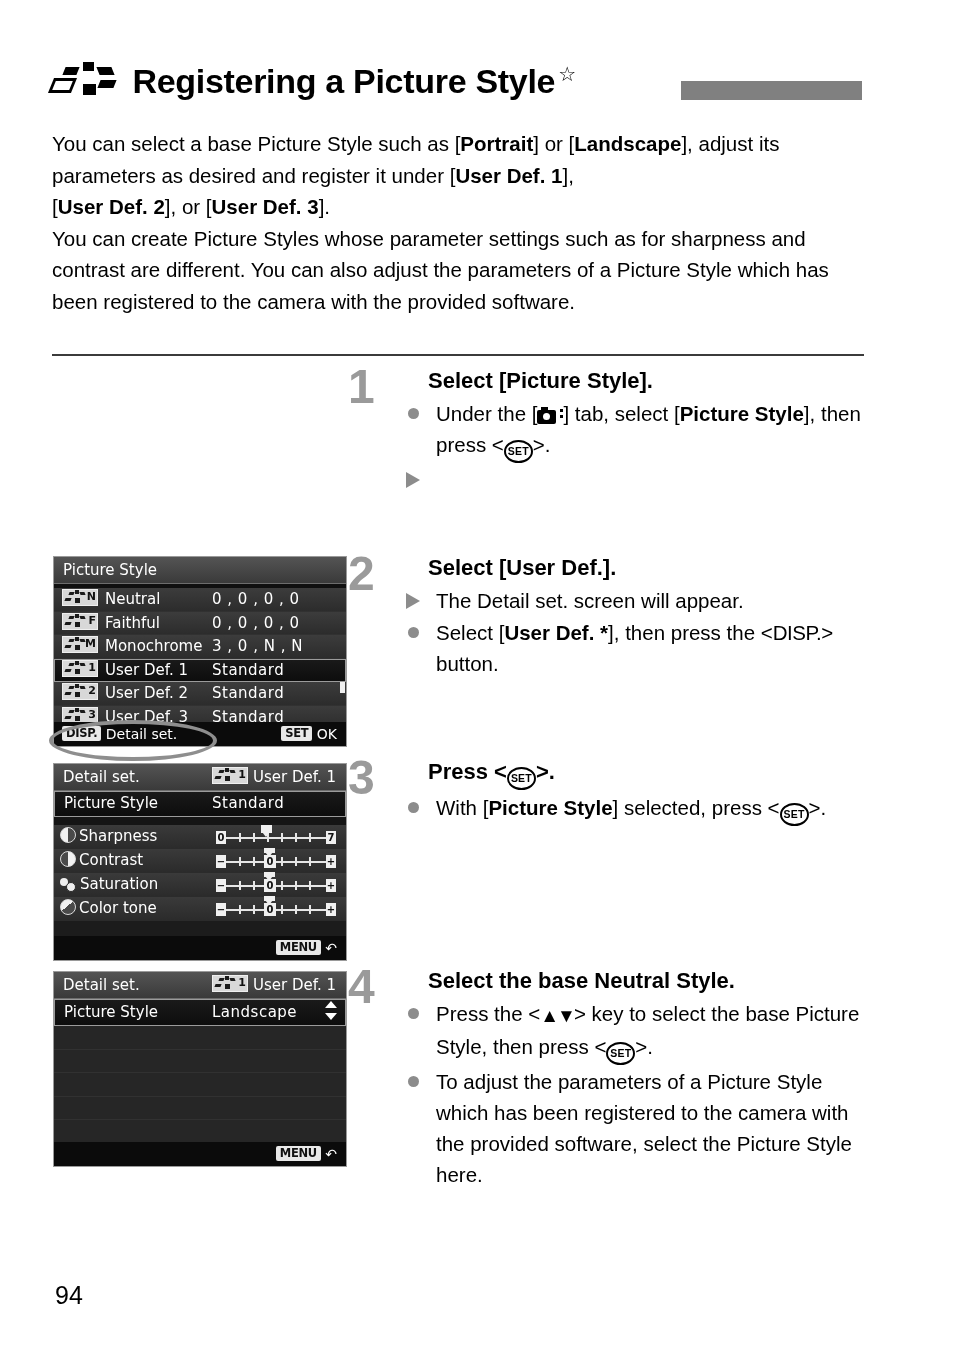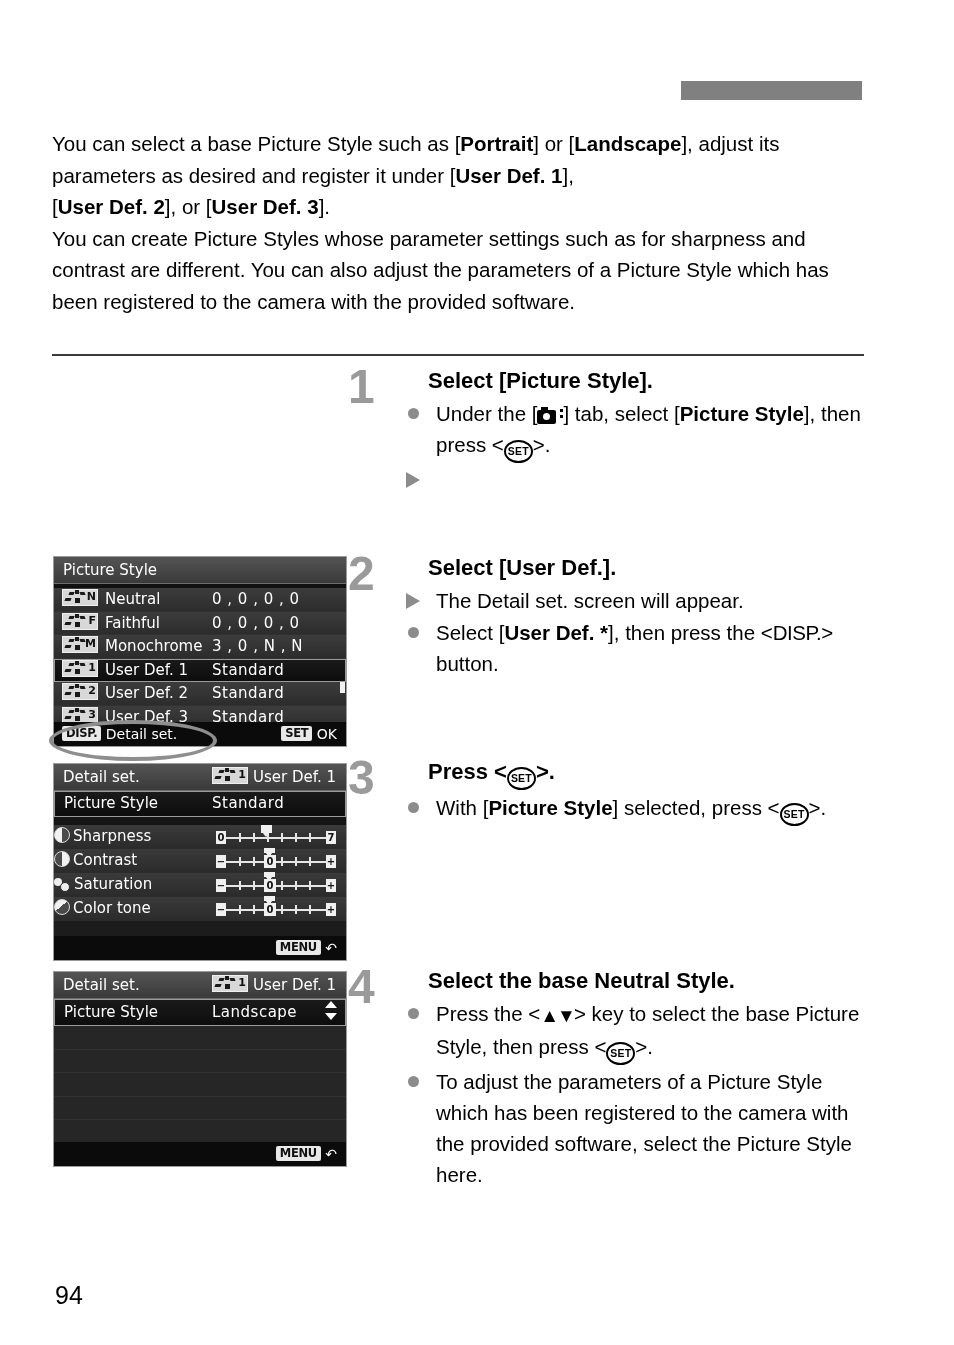--- a/index.html
+++ b/index.html
@@ -106,21 +106,21 @@
   }
   .bl{position:absolute;left:8px;}
   .br{position:absolute;right:9px;}
 
   .ellipse{
     position:absolute;left:49px;top:720px;width:160px;height:33px;
     border:4px solid #8e8e8e;border-radius:50%;z-index:5;
   }
 
   
-  .prow{position:relative;height:23px;line-height:23px;font-size:15px;
+  .prow{position:relative;height:23px;line-height:23px;font-size:15px;padding-left:6px;
         border-bottom:1px solid #2b2b2b;background:linear-gradient(#3a3a3a,#2b2b2b);}
   .pic{display:inline-block;width:14px;height:14px;border-radius:50%;vertical-align:-2px;margin-right:3px;
        background:linear-gradient(90deg,#f2f2f2 50%,#4a4a4a 50%);border:1px solid #dcdcdc;}
   .pic.half-r{background:linear-gradient(90deg,#4a4a4a 50%,#f2f2f2 50%);}
   .pic.sat{background:none;border:none;position:relative;width:17px;}
   .pic.sat b{position:absolute;background:#eee;border-radius:50%;display:block;}
   .pic.tone{background:linear-gradient(140deg,#f2f2f2 45%,#4a4a4a 45%);}
 
   .slider{position:absolute;left:160px;top:4px;width:122px;height:16px;}
   .sl-line{position:absolute;left:10px;top:8px;width:102px;height:2px;background:#e6e6e6;}
@@ -139,20 +139,33 @@
 
   .scrollbar{position:absolute;right:1px;width:5px;background:#f0f0f0;}
 
   .pageno{position:absolute;left:55px;top:1281px;font-size:25px;}
 </style>
 </head>
 <body>
 
 <div class="page">
 
+  <div class="header">
+    <span class="ps-mark">
+      <i style="left:2px;top:19px;width:17px;height:9px;transform:skewX(-22deg);background:#fff;box-shadow:0 0 0 3px #000;"></i>
+      <i style="left:12px;top:5px;width:14px;height:8px;transform:skewX(-22deg);"></i>
+      <i style="left:31px;top:0px;width:11px;height:9px;"></i>
+      <i style="left:46px;top:5px;width:15px;height:8px;transform:skewX(22deg);"></i>
+      <i style="left:31px;top:22px;width:13px;height:11px;"></i>
+      <i style="left:47px;top:18px;width:16px;height:8px;transform:skewX(-22deg);"></i>
+    </span>
+    <span class="title">
+      <span>Registering a Picture Style</span><span class="star">☆</span>
+    </span>
+  </div>
   <div class="gray-bar"></div>
 
   <div class="intro">
     <span>You can select a base Picture Style such as [</span><b>Portrait</b><span>] or [</span><b>Landscape</b><span>],</span>
     <span>adjust its parameters as desired and register it under [</span><b>User Def. 1</b><span>],</span>
     <br>
     <span>[</span><b>User Def. 2</b><span>], or [</span><b>User Def. 3</b><span>].</span>
     <br>
     <span>You can create Picture Styles whose parameter settings such as for sharpness and contrast are different. You can also adjust the parameters of a Picture Style which has been registered to the camera with the provided software.</span>
   </div>

